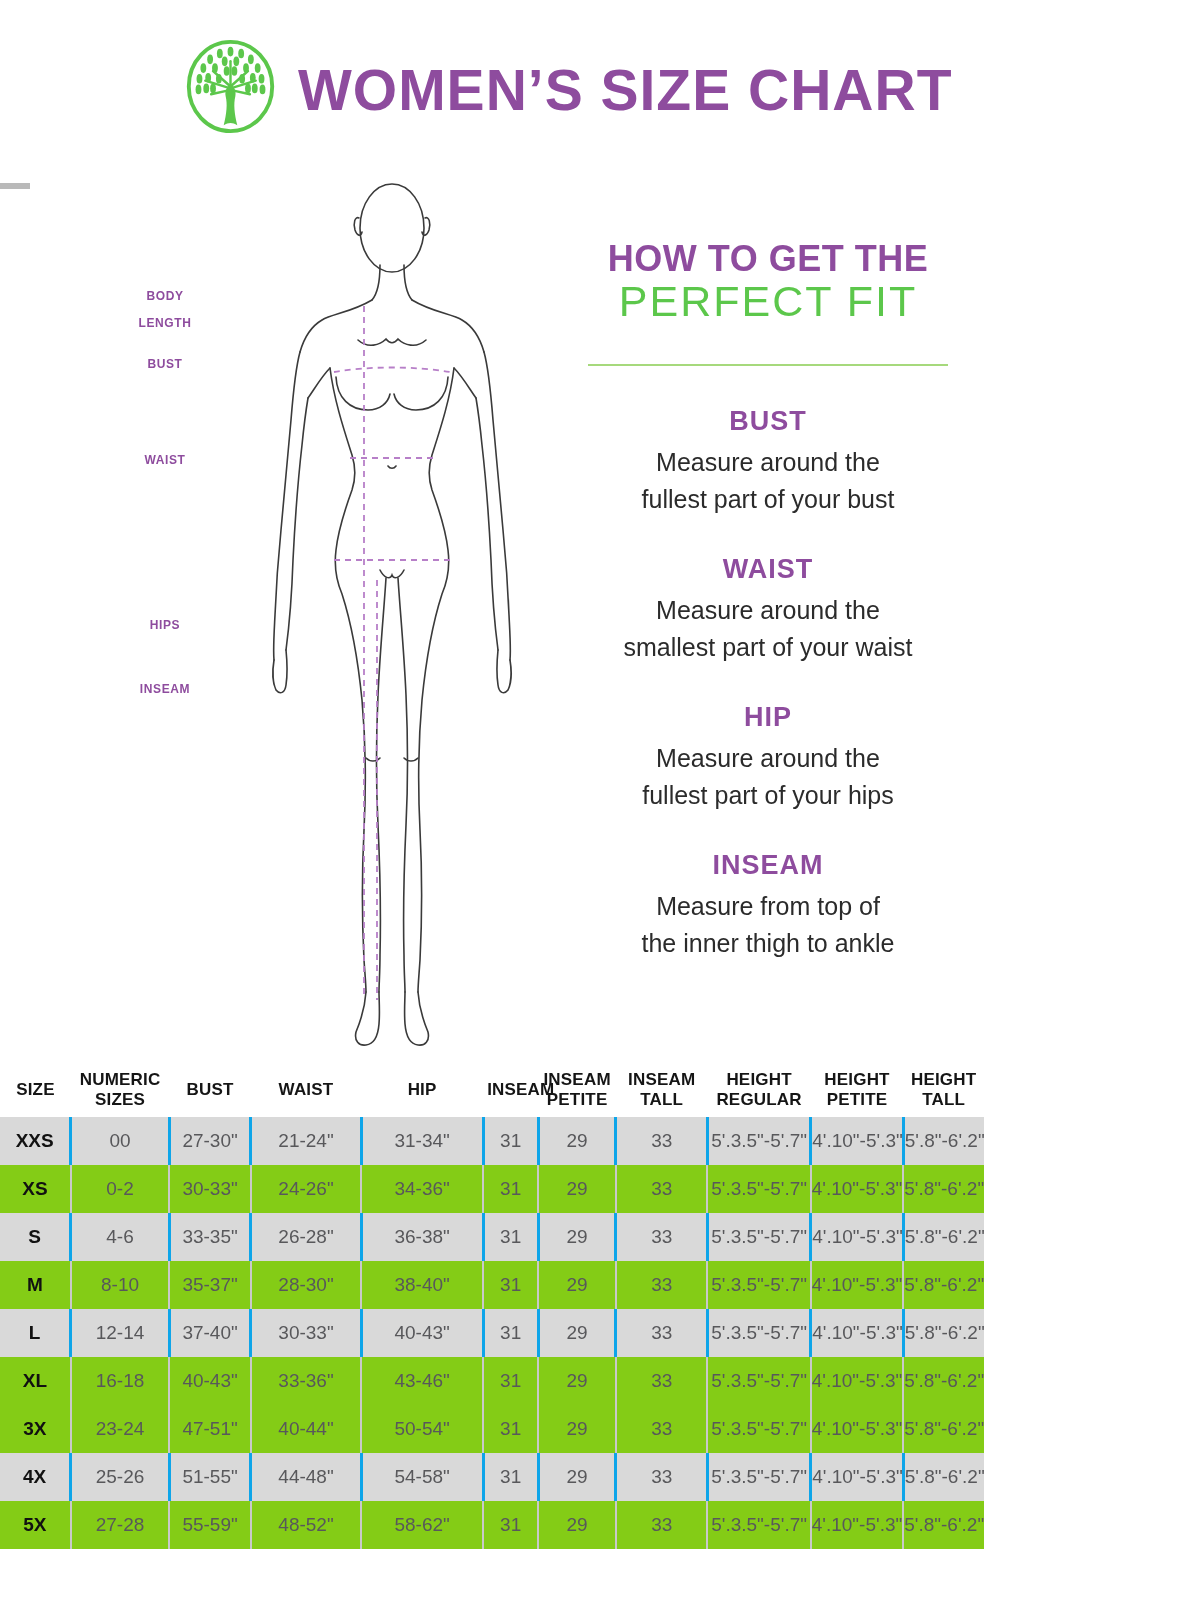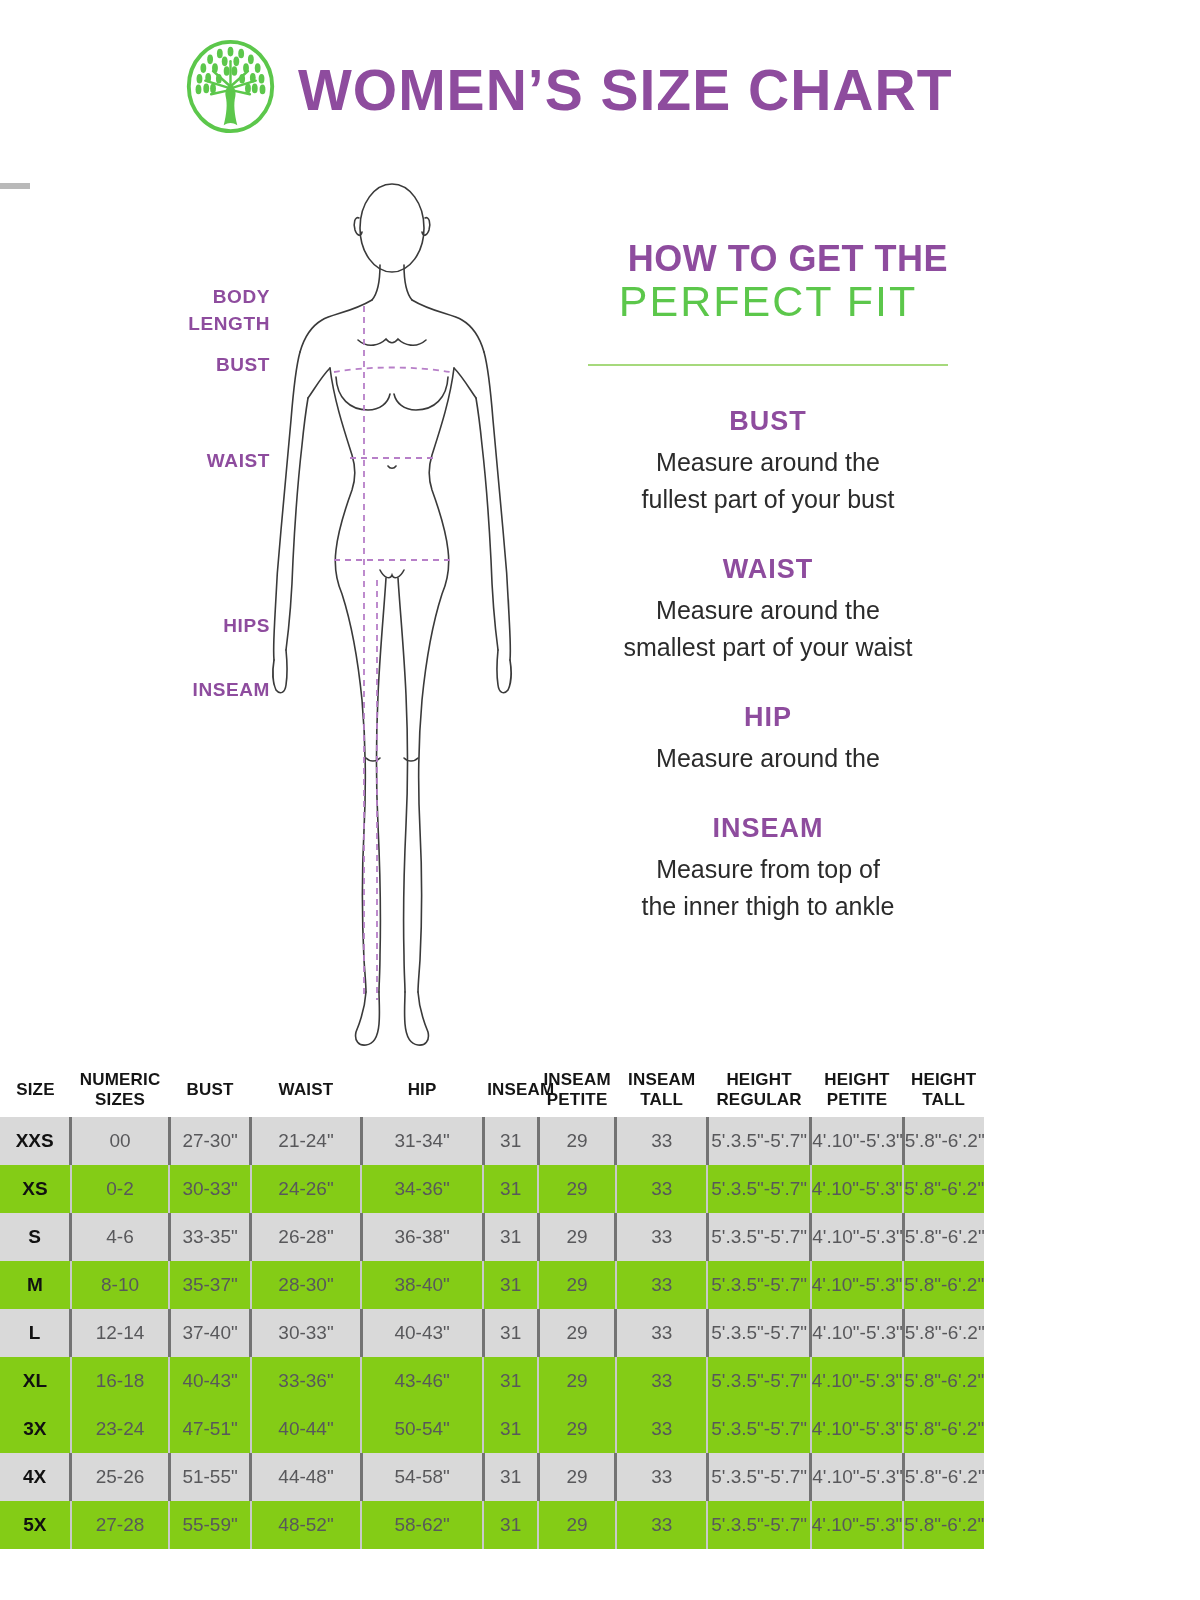--- a/index.html
+++ b/index.html
@@ -8,46 +8,46 @@
 
   
   .logo{position:absolute;left:182px;top:38px;width:97px;height:97px;}
   .page-title{position:absolute;left:298px;top:57px;width:760px;margin:0;
               font-size:57px;font-weight:bold;letter-spacing:1px;color:#8e4c9e;white-space:nowrap;}
 
   .edge-dash{position:absolute;left:0;top:183px;width:30px;height:6px;background:#b9b9b9;}
 
   
   .figure-svg{position:absolute;left:260px;top:160px;width:260px;height:900px;}
-  .fig-label{position:absolute;left:60px;width:210px;text-align:right;
-             color:#8e4c9e;font-weight:bold;font-size:19px;letter-spacing:.6px;line-height:27px;}
+  .fig-label{position:absolute;left:60px;width:210px;text-align:center;
+             color:#8e4c9e;font-weight:bold;font-size:12px;letter-spacing:.6px;line-height:27px;}
 
   
   .guide{position:absolute;left:588px;top:240px;width:360px;text-align:center;}
   .guide-title1{font-size:36px;font-weight:bold;color:#8e4c9e;letter-spacing:.5px;
-                line-height:38px;text-align:right;white-space:nowrap;}
+                line-height:38px;text-align:center;white-space:nowrap;}
   .guide-title2{font-size:43px;font-weight:normal;color:#5cc74b;letter-spacing:2px;
                 line-height:46px;text-align:center;white-space:nowrap;}
   .guide-divider{margin-top:40px;height:2px;background:#a6d97c;border:none;width:100%;}
   .guide-section{margin-top:34px;}
   .guide-section.first{margin-top:38px;}
   .guide-heading{font-size:27px;font-weight:bold;color:#8e4c9e;letter-spacing:1px;line-height:34px;}
   .guide-line{font-size:25px;color:#2b2b2b;line-height:37px;white-space:nowrap;}
   .guide-line.l1{margin-top:6px;}
 
   
   .size-table{position:absolute;left:0;top:1062px;width:984px;border-collapse:collapse;
               table-layout:fixed;}
   .size-table th{height:55px;font-size:17px;font-weight:bold;color:#151515;
                  text-align:center;vertical-align:middle;line-height:20px;letter-spacing:.2px;
                  padding:0 4px;background:#fff;}
   .size-table td{height:48px;font-size:19px;color:#58585b;text-align:center;vertical-align:middle;
                  white-space:nowrap;padding:0;}
   .size-table td:first-child{font-weight:bold;color:#111;}
-  .size-table tr.stripe td{background:#d9d9d9;border-right:3px solid #737373;}
+  .size-table tr.stripe td{background:#d9d9d9;border-right:3px solid #0ea5e9;}
   .size-table tr.plain td{background:#84cc16;border-right:2px solid #c9c9c9;}
   .size-table tr td:last-child{border-right:none !important;}
 </style>
 </head>
 <body>
 
 <div class="page">
 
   <svg class="logo" viewBox="0 0 100 100" aria-hidden="true">
     <ellipse cx="50" cy="50" rx="43" ry="46" fill="none" stroke="#5cc74b" stroke-width="4"></ellipse>
@@ -160,20 +160,21 @@
       <div class="guide-line">fullest part of your bust</div>
     </div>
     <div class="guide-section">
       <div class="guide-heading">WAIST</div>
       <div class="guide-line l1">Measure around the</div>
       <div class="guide-line">smallest part of your waist</div>
     </div>
     <div class="guide-section">
       <div class="guide-heading">HIP</div>
       <div class="guide-line l1">Measure around the</div>
+      <div class="guide-line">fullest part of your hips</div>
     </div>
     <div class="guide-section">
       <div class="guide-heading">INSEAM</div>
       <div class="guide-line l1">Measure from top of</div>
       <div class="guide-line">the inner thigh to ankle</div>
     </div>
   </div>
 
   <table class="size-table">
     <colgroup>

